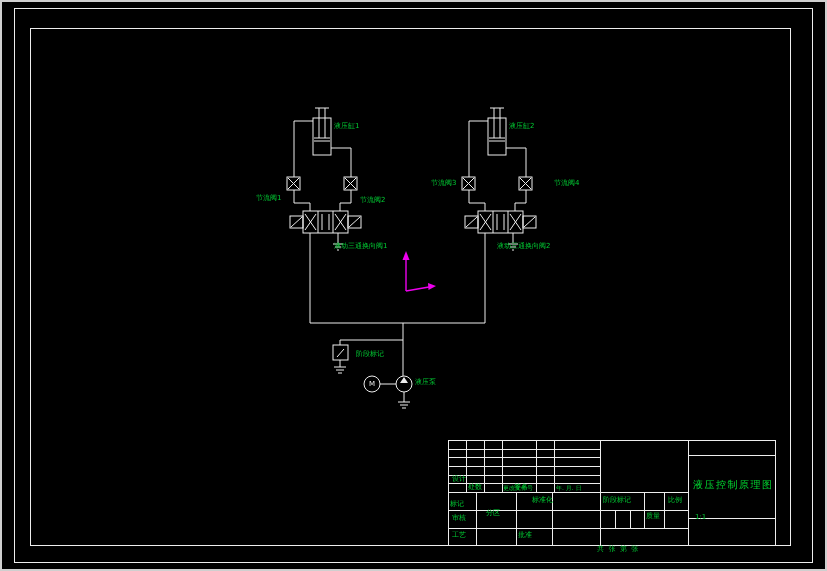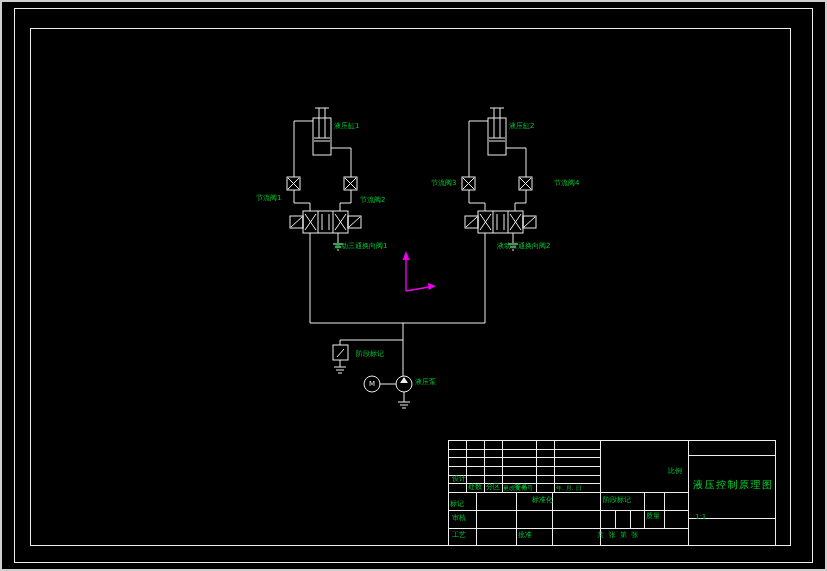--- a/index.html
+++ b/index.html
@@ -167,32 +167,32 @@
   <div class="lbl" style="left:431px;top:179px">节流阀3</div>
   <div class="lbl" style="left:554px;top:179px">节流阀4</div>
   <div class="lbl" style="left:334px;top:242px">液动三通换向阀1</div>
   <div class="lbl" style="left:497px;top:242px">液动三通换向阀2</div>
   <div class="lbl" style="left:356px;top:350px">阶段标记</div>
   <div class="lbl" style="left:415px;top:378px">液压泵</div>
   <div class="lbl white" style="left:369px;top:380px">M</div>
 
   <div class="lbl" style="left:450px;top:500px">标记</div>
   <div class="lbl" style="left:468px;top:483px">处数</div>
-  <div class="lbl" style="left:486px;top:483px">分区</div>
+  <div class="lbl" style="left:486px;top:509px">分区</div>
   <div class="lbl sm" style="left:503px;top:484px">更改文件号</div>
   <div class="lbl" style="left:514px;top:483px">签名</div>
   <div class="lbl sm" style="left:556px;top:484px">年. 月. 日</div>
 
   <div class="lbl" style="left:452px;top:475px">设计</div>
   <div class="lbl" style="left:532px;top:496px">标准化</div>
   <div class="lbl" style="left:452px;top:514px">审核</div>
   <div class="lbl" style="left:452px;top:531px">工艺</div>
   <div class="lbl" style="left:518px;top:531px">批准</div>
 
   <div class="lbl" style="left:603px;top:496px">阶段标记</div>
   <div class="lbl" style="left:646px;top:512px">质量</div>
-  <div class="lbl" style="left:668px;top:467px">比例</div>
+  <div class="lbl" style="left:668px;top:496px">比例</div>
   <div class="lbl" style="left:695px;top:513px">1:1</div>
-  <div class="lbl" style="left:597px;top:531px">共  张  第  张</div>
+  <div class="lbl" style="left:597px;top:545px">共  张  第  张</div>
 
   <div class="lbl title-lbl" style="left:693px;top:479px">液压控制原理图</div>
 
 </div>
 
 </body></html>

